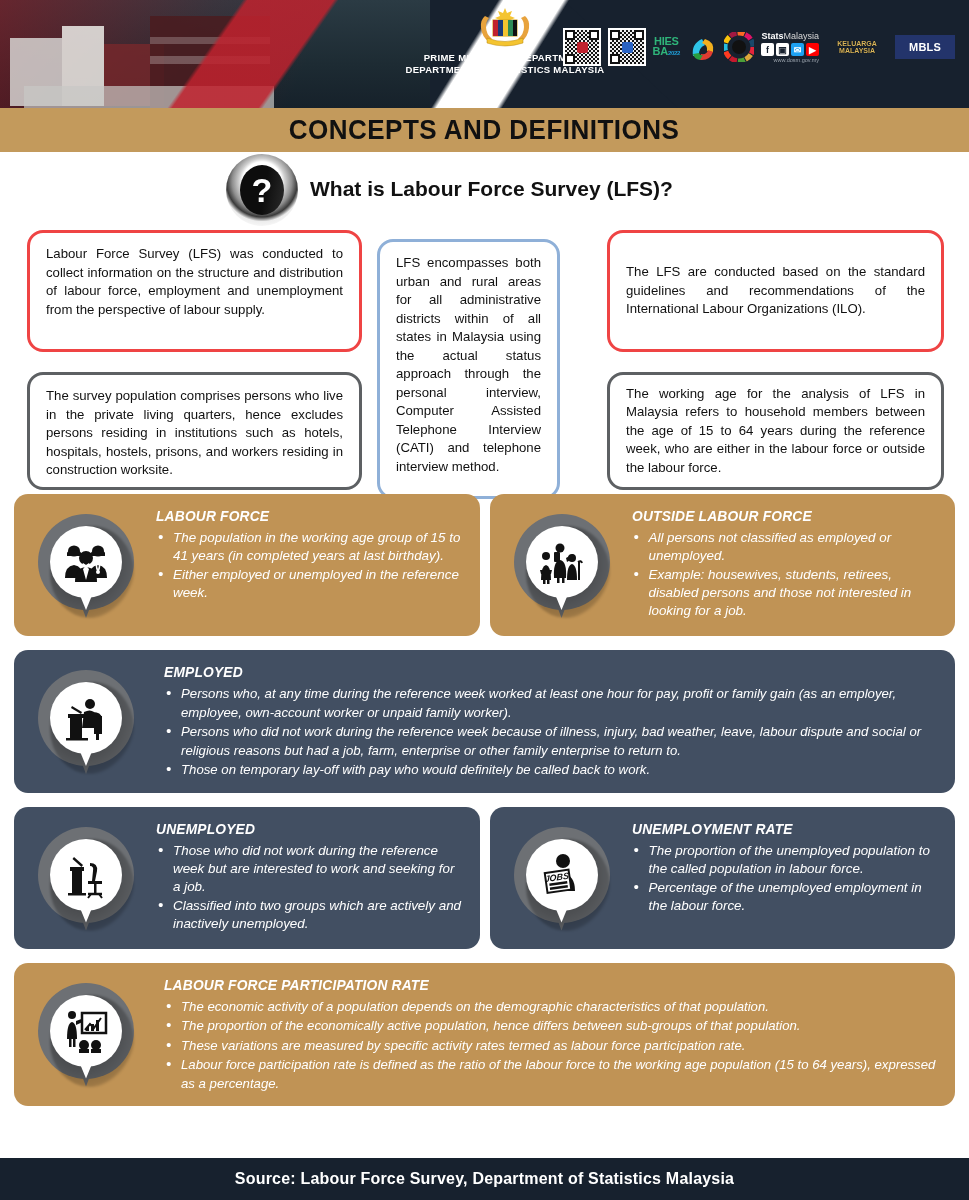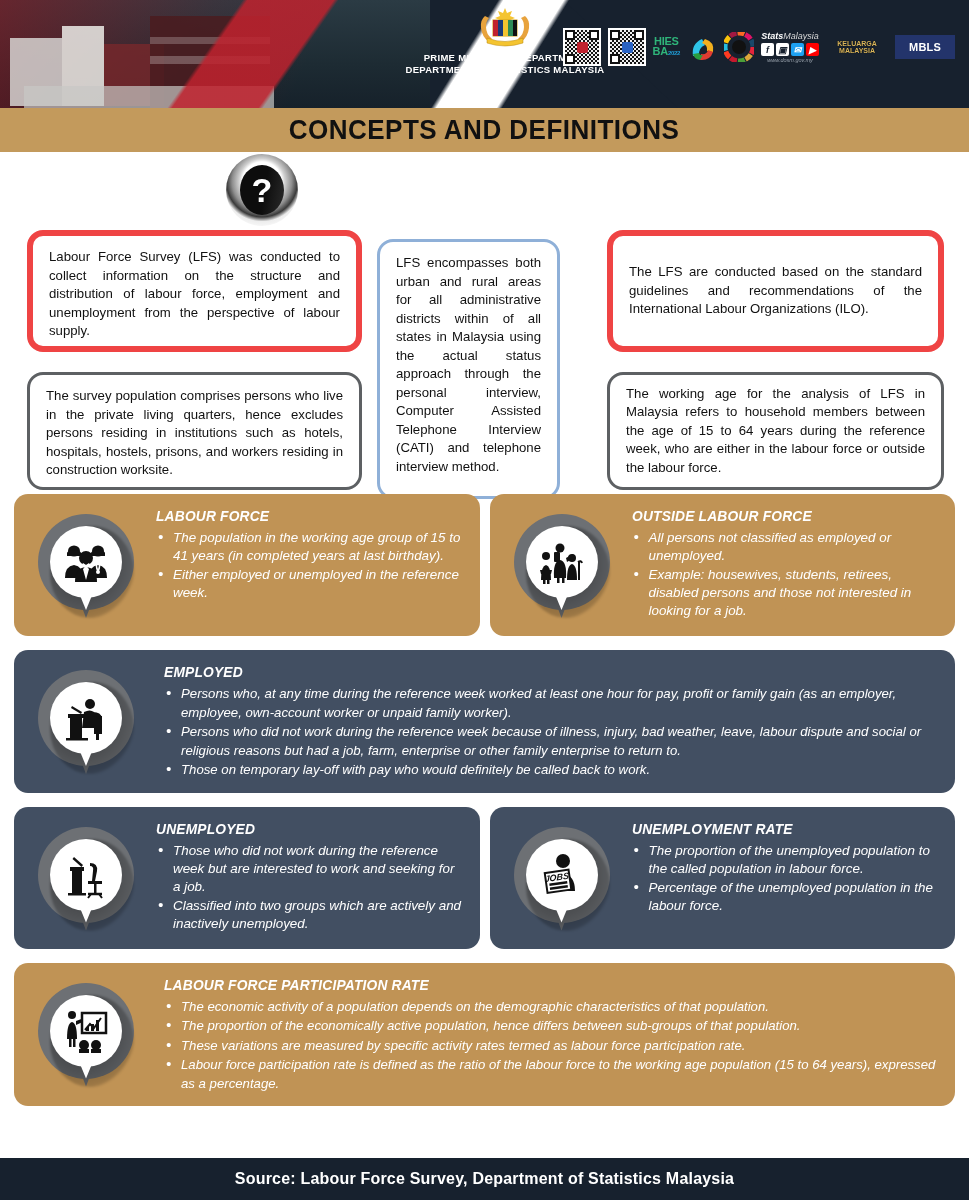--- a/index.html
+++ b/index.html
@@ -60,21 +60,21 @@
       repeating-linear-gradient(0deg, #111 0 2px, #fff 2px 4px);
     background-blend-mode: difference; opacity:.92;
   }
   .qr .eye { position:absolute; width:10px; height:10px; border:2px solid #111; background:#fff; z-index:2;}
   .qr .eye.tl{left:2px;top:2px;} .qr .eye.tr{right:2px;top:2px;} .qr .eye.bl{left:2px;bottom:2px;}
   .qr .ctr { position:absolute; left:14px; top:14px; width:11px; height:11px; z-index:3; border-radius:2px; }
   .hiesba { color:#2fb47a; font-size:11px; font-weight:bold; line-height:10px; text-align:center; letter-spacing:-.3px;}
   .hiesba .b2x { color:#1f9ed8; font-size:6px; }
   .swirl { width:30px; height:30px; border-radius:50%; position:relative; }
   .sdg { width:30px; height:30px; border-radius:50%; position:relative; }
-  .statsblock { text-align:center;font-style:italic; }
+  .statsblock { text-align:right; }
   .statsblock .t1 { font-size:9px; color:#fff; font-weight:bold; line-height:10px;}
   .statsblock .t1 span { font-weight:normal; color:#d7d7d7; }
   .socials { display:flex; gap:2px; margin-top:2px; }
   .soc { width:13px;height:13px;border-radius:2px;background:#fff;color:#17212e;font-size:9px;
          display:flex;align-items:center;justify-content:center;font-weight:bold;}
   .statsblock .url { font-size:5.5px; color:#9aa3ad; margin-top:1px; }
   .kelmal { width:62px; height:22px; display:flex;align-items:center;justify-content:center;
             font-size:7px; font-weight:bold; color:#d8b45a; text-align:center; line-height:7px;
             text-shadow: 0 0 1px #000; }
   .mbls { background:#23346b; color:#fff; font-size:11px; font-weight:bold; padding:6px 14px; letter-spacing:.2px;}
@@ -108,21 +108,21 @@
   .qtitle { font-size: 21px; font-weight:bold; color:#111; margin-left: 88px; }
 
   
   .boxes { position:relative; width:969px; height: 268px; }
   .tbox {
     position:absolute; background:#fff; border-radius: 16px;
     padding: 12px 16px; color:#111;
     font-size: 13.2px; line-height: 18.5px;
     text-align: justify; text-justify: inter-word;
   }
-  .tbox.brown  { border: 6px solid #ef4444; }
+  .tbox.brown  { border: 3px solid #ef4444; }
   .tbox.gray   { border: 3px solid #5d6063; }
   .tbox.blue   { border: 3px solid #8fb0d8; }
   #box-lfs-def    { left: 27px;  top: 4px;  width: 335px; height: 122px; }
   #box-survey-pop { left: 27px;  top: 146px;width: 335px; height: 118px; }
   #box-coverage   { left: 377px; top: 13px;  width: 183px; height: 260px; display:flex; }
   #box-ilo        { left: 607px; top: 4px;  width: 337px; height: 122px; display:flex; align-items:center;}
   #box-working-age{ left: 607px; top: 146px;width: 337px; height: 118px; display:flex; align-items:center;}
 
   
   .cards { padding: 0 14px; font-style: italic; }
@@ -285,20 +285,21 @@
   </div>
 
   <div class="title-bar">
     <h1>CONCEPTS AND DEFINITIONS</h1>
   </div>
 
   <div class="qrow">
     <div class="qicon">
       <div class="inner">?</div>
     </div>
+    <div class="qtitle">What is Labour Force Survey (LFS)?</div>
   </div>
 
   <div class="boxes">
     <div class="tbox brown" id="box-lfs-def">
       <div>Labour Force Survey (LFS) was conducted to collect information on the structure and distribution of labour force, employment and unemployment from the perspective of labour supply.</div>
     </div>
     <div class="tbox gray" id="box-survey-pop">
       <div>The survey population comprises persons who live in the private living quarters, hence excludes persons residing in institutions such as hotels, hospitals, hostels, prisons, and workers residing in construction worksite.</div>
     </div>
     <div class="tbox blue" id="box-coverage">
@@ -469,21 +470,21 @@
                   <rect x="13" y="37" width="18" height="2.5" fill="#111"></rect>
                 </g>
               </svg>
             </div>
           </div>
         </div>
         <div class="card-body">
           <div class="card-title">UNEMPLOYMENT RATE</div>
           <ul>
             <li>The proportion of the unemployed population to the called population in labour force.</li>
-            <li>Percentage of the unemployed population in the labour force.</li>
+            <li>Percentage of the unemployed employment in the labour force.</li>
           </ul>
         </div>
       </div>
     </div>
 
     <div class="card gold wide">
       <div class="card-icon">
         <div class="pin">
           <div class="ring"></div>
             <div class="tail"></div>

